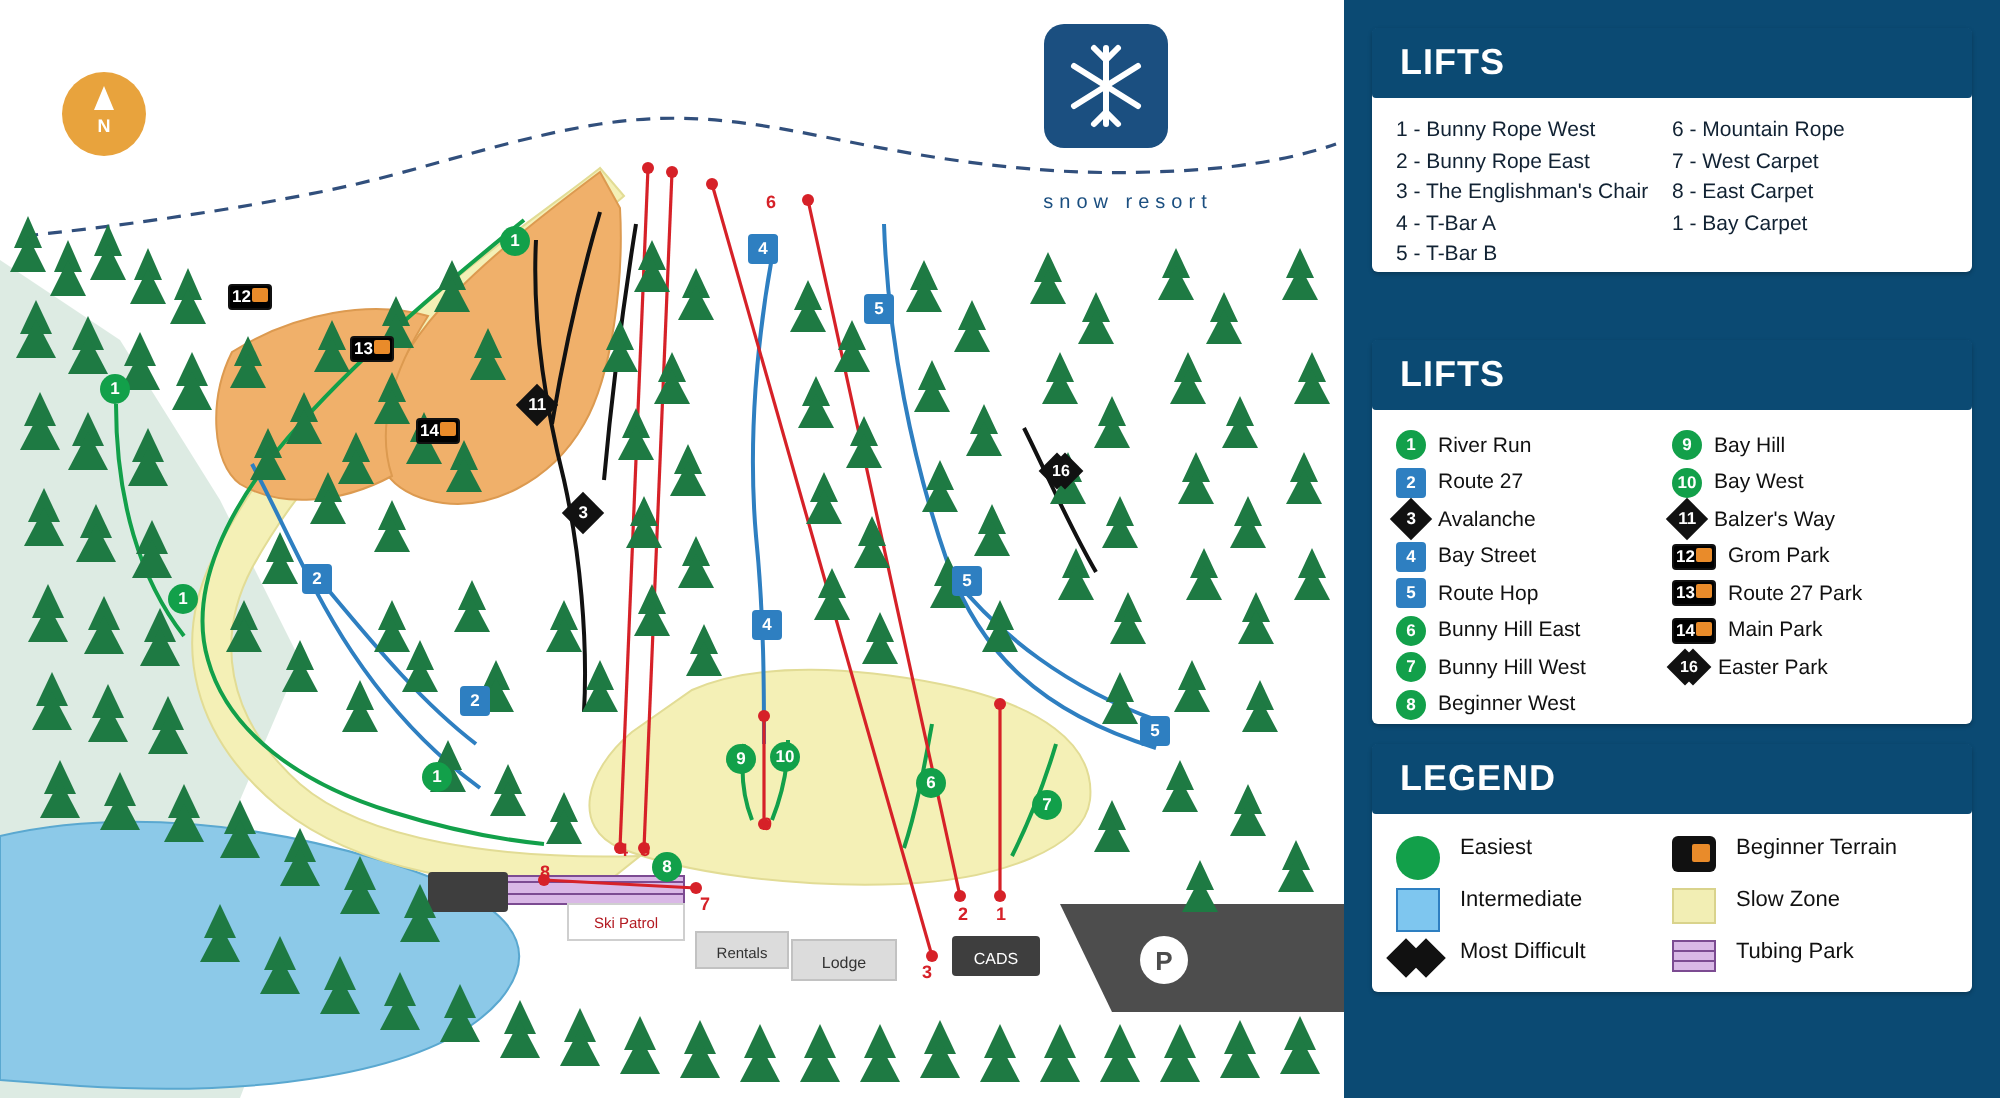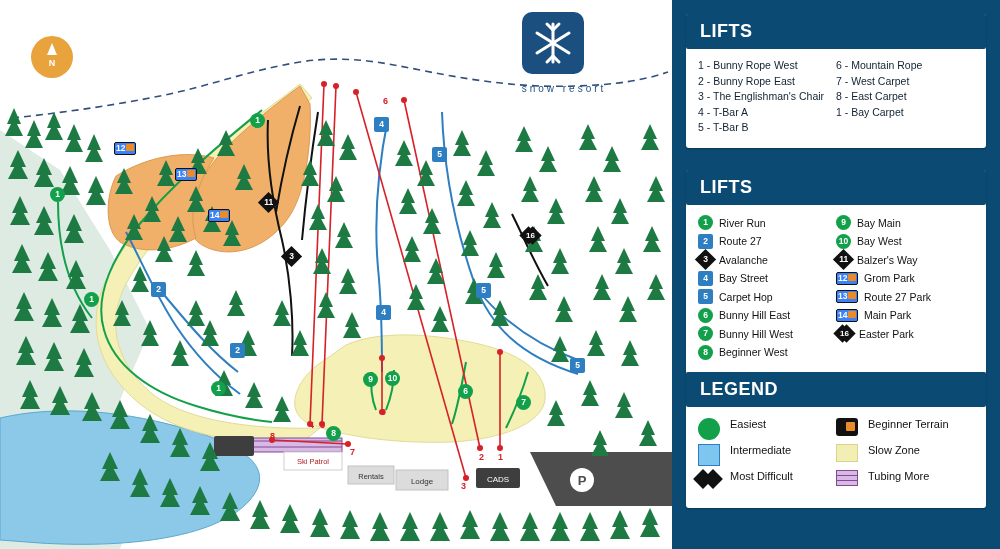--- a/index.html
+++ b/index.html
@@ -10,42 +10,42 @@
   
   #map{position:absolute;left:0;top:0;width:672px;height:549px;background:#ffffff;overflow:hidden;}
   #mapsvg{position:absolute;left:0;top:0;}
 
   
   #panel{position:absolute;left:672px;top:0;width:328px;height:549px;background:#0b4a73;}
   .card{position:absolute;left:14px;width:300px;background:#ffffff;border-radius:3px;
         box-shadow:0 1px 2px rgba(0,0,0,.25);}
   .card-hd{background:#0b4a73;color:#fff;font-size:18px;font-weight:bold;letter-spacing:.5px;
            padding:7px 0 7px 14px;border-radius:2px;}
-  .card-bd{padding:9px 12px 12px 12px;}
+  .card-bd{padding:9px 12px 0 12px;}
 
   .two-col{display:flex;}
   .col{flex:1;}
   .lift-line{font-size:10.5px;color:#123;line-height:15.5px;white-space:nowrap;}
 
   .run-row{display:flex;align-items:center;height:17px;margin-bottom:1.5px;}
   .run-label{font-size:10.5px;color:#111;margin-left:6px;white-space:nowrap;}
 
   
   .mk{width:15px;height:15px;flex:0 0 15px;position:relative;}
   .mk span{position:absolute;left:0;top:0;width:15px;height:15px;
            display:flex;align-items:center;justify-content:center;
            font-size:8.5px;font-weight:bold;line-height:1;}
   .mk.green span{background:#12a04a;color:#fff;border-radius:50%;}
   .mk.blue span{background:#2e7fc1;color:#fff;border-radius:2px;}
   .mk.black span{background:#111;color:#fff;transform:rotate(45deg);}
   .mk.black span i{transform:rotate(-45deg);font-style:normal;}
   .mk.dbl{width:17px;flex:0 0 17px;}
   .mk.dbl span{width:17px;background:transparent;transform:none;}
   .mk.park{width:22px;flex:0 0 22px;}
-  .mk.park span{width:22px;height:13px;top:1px;background:#3b82f6;color:#fff;border-radius:2px;
+  .mk.park span{width:22px;height:13px;top:1px;background:#000000;color:#fff;border-radius:2px;
                 border:1px solid #111;box-sizing:border-box;padding-left:1px;justify-content:flex-start;}
   .mk.park .pk{position:absolute;right:2px;top:3px;width:8px;height:7px;background:#e98b2a;border-radius:1px;}
 
   
   .lg-row{display:flex;align-items:flex-start;height:26px;}
   .lg-label{font-size:11px;color:#111;margin-left:10px;}
   .sw{width:22px;height:22px;flex:0 0 22px;}
   .sw.green{background:#12a04a;border-radius:50%;}
   .sw.blue{background:#7ec6ef;border:1px solid #2e7fc1;box-sizing:border-box;}
   .sw.blk{width:20px;height:20px;background:#111;transform:rotate(45deg);margin-left:1px;}
@@ -457,21 +457,21 @@
     </svg>
 
     <div style="position:absolute;left:31px;top:36px;width:42px;height:42px;border-radius:50%;background:#e8a33d;
                 display:flex;align-items:center;justify-content:center;">
       <div style="width:0;height:0;border-left:5px solid transparent;border-right:5px solid transparent;
                   border-bottom:12px solid #ffffff;position:absolute;top:7px;"></div>
       <div style="font-size:9px;color:#fff;font-weight:bold;position:absolute;top:22px;">N</div>
     </div>
 
     <div style="position:absolute;left:489px;top:77px;width:150px;text-align:center;color:#1b4f80;">
-      <div style="font-size:10px;letter-spacing:3px;margin-top:6px;">snow resort</div>
+      <div style="font-size:10px;letter-spacing:3px;margin-top:19px;">snow resort</div>
     </div>
 
     <div id="marker-layer" style="position:absolute;left:0;top:0;width:672px;height:549px;">
         <div style="position: absolute; left: 114px; top: 141px;">
           <div class="mk park">
             <span>12</span>
             <i class="pk"></i>
           </div>
         </div>
         <div style="position: absolute; left: 175px; top: 167px;">
@@ -652,21 +652,21 @@
               <div class="run-row">
                 <div class="mk blue">
                   <span>4</span>
                 </div>
                 <div class="run-label">Bay Street</div>
               </div>
               <div class="run-row">
                 <div class="mk blue">
                   <span>5</span>
                 </div>
-                <div class="run-label">Carpet Hop</div>
+                <div class="run-label">Route Hop</div>
               </div>
               <div class="run-row">
                 <div class="mk green">
                   <span>6</span>
                 </div>
                 <div class="run-label">Bunny Hill East</div>
               </div>
               <div class="run-row">
                 <div class="mk green">
                   <span>7</span>
@@ -678,21 +678,21 @@
                   <span>8</span>
                 </div>
                 <div class="run-label">Beginner West</div>
               </div>
             </div>
           <div class="col" id="runs-right">
               <div class="run-row">
                 <div class="mk green">
                   <span>9</span>
                 </div>
-                <div class="run-label">Bay Main</div>
+                <div class="run-label">Bay Hill</div>
               </div>
               <div class="run-row">
                 <div class="mk green">
                   <span>10</span>
                 </div>
                 <div class="run-label">Bay West</div>
               </div>
               <div class="run-row">
                 <div class="mk black">
                   <span>
@@ -767,21 +767,21 @@
               </div>
               <div class="lg-row">
                 <div class="sw slow"></div>
                 <div class="lg-label">Slow Zone</div>
               </div>
               <div class="lg-row">
                 <div class="sw tube">
                   <i></i>
                   <i></i>
                 </div>
-                <div class="lg-label">Tubing More</div>
+                <div class="lg-label">Tubing Park</div>
               </div>
             </div>
         </div>
       </div>
     </div>
 
   </div>
 </div>
 
 </body></html>

